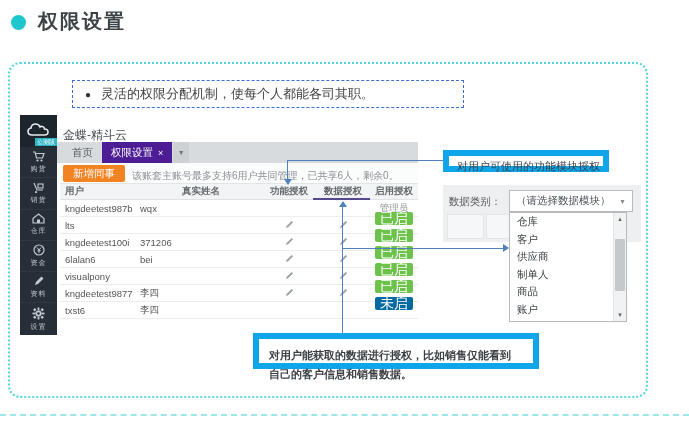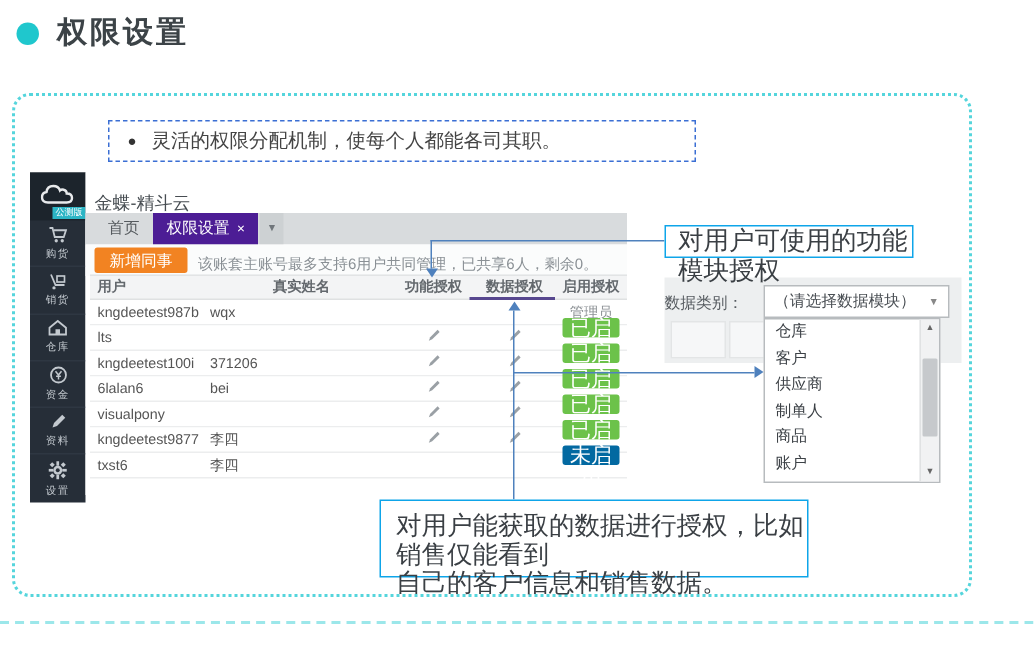--- a/index.html
+++ b/index.html
@@ -51,35 +51,35 @@
   .hdr .c1 { text-align:left; }
   .status-btn { display:inline-block; width:38px; height:13px; line-height:13px; border-radius:2px; color:#fff; font-size:14px; cursor:pointer; }
   .status-on { background:#6cc24a; }
   .status-off { background:#0369a1; }
   .status-admin { color:#8b9094; }
   .purple-underline { position:absolute; left:313px; top:198px; width:57px; border-top:2px solid #57478f; }
 
   
   .data-panel { position:absolute; left:443px; top:185px; width:198px; height:57px; background:#edeff0; }
   .data-cell { position:absolute; width:37px; height:25px; background:#f6f7f8; border:1px solid #e3e5e6; top:29px; }
-  .data-label { position:absolute; left:0; top:10px; width:64px; text-align:left; font-size:10.5px; color:#555a5f; }
+  .data-label { position:absolute; left:0; top:10px; width:64px; text-align:center; font-size:10.5px; color:#555a5f; }
   .select-box { position:absolute; left:66px; top:5px; width:124px; height:22px; background:#fff; border:1px solid #b7bbbe; display:flex; align-items:center; justify-content:space-between; padding:0 6px; cursor:pointer; }
   .select-box .val { font-size:10.5px; color:#4a4f54; }
   .select-box .caret { font-size:7px; color:#888; }
 
   .dropdown { position:absolute; left:509px; top:212px; width:118px; height:110px; background:#fff; border:1px solid #b7bbbe; z-index:5; }
   .dd-item { height:17.5px; line-height:17.5px; padding-left:7px; font-size:10.5px; color:#3c4146; cursor:pointer; }
   .dd-scroll { position:absolute; right:0; top:0; width:13px; height:100%; background:#f1f2f3; border-left:1px solid #e0e2e3; }
   .dd-arrow { position:absolute; left:0; width:12px; height:12px; font-size:6px; color:#666; text-align:center; line-height:12px; cursor:pointer; }
   .dd-thumb { position:absolute; left:1px; top:26px; width:10px; height:52px; background:#c6c9cc; border-radius:1px; cursor:pointer; }
 
   
-  .ann { position:absolute; background:#fff; border:1px solid #0ea5e9; font-size:17px; color:#3a3f44; z-index:6; }
+  .ann { position:absolute; background:#fff; border:6px solid #0ea5e9; font-size:11px; color:#3a3f44; z-index:6; }
   .ann1 { left:443px; top:150px; width:166px; height:22px; line-height:20px; padding-left:8px; }
-  .ann2 { left:253px; top:333px; width:286px; height:52px; padding:7px 0 0 10px; line-height:19px; }
+  .ann2 { left:253px; top:333px; width:286px; height:36px; padding:7px 0 0 10px; line-height:19px;font-weight:bold; }
   .line { position:absolute; background:#4f81bd; z-index:4; }
   .arrow-down { position:absolute; width:0; height:0; border-left:4px solid transparent; border-right:4px solid transparent; border-top:6px solid #4f81bd; z-index:4; }
   .arrow-up { position:absolute; width:0; height:0; border-left:4px solid transparent; border-right:4px solid transparent; border-bottom:6px solid #4f81bd; z-index:4; }
   .arrow-right { position:absolute; width:0; height:0; border-top:4px solid transparent; border-bottom:4px solid transparent; border-left:6px solid #4f81bd; z-index:6; }
 </style>
 </head>
 <body>
 
 <div id="canvas">
 

